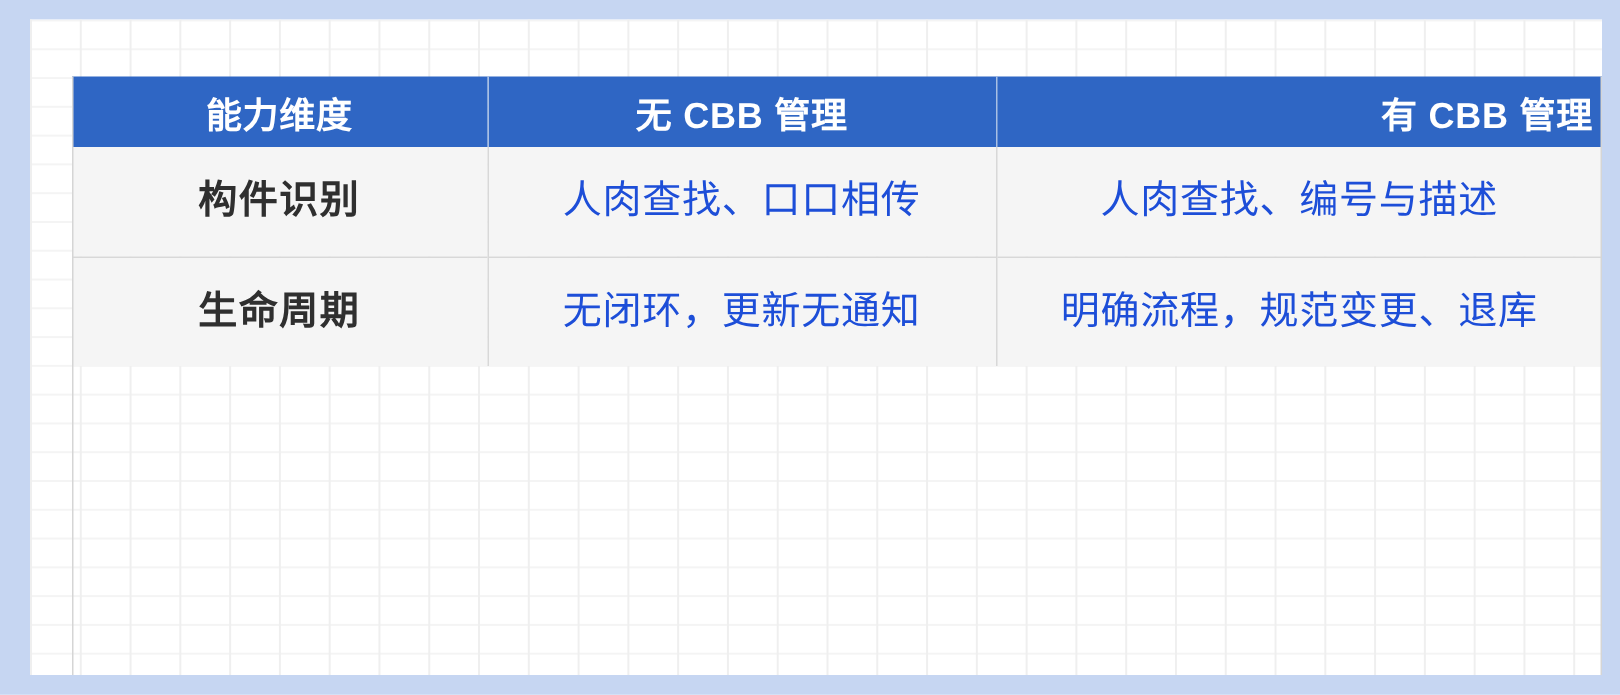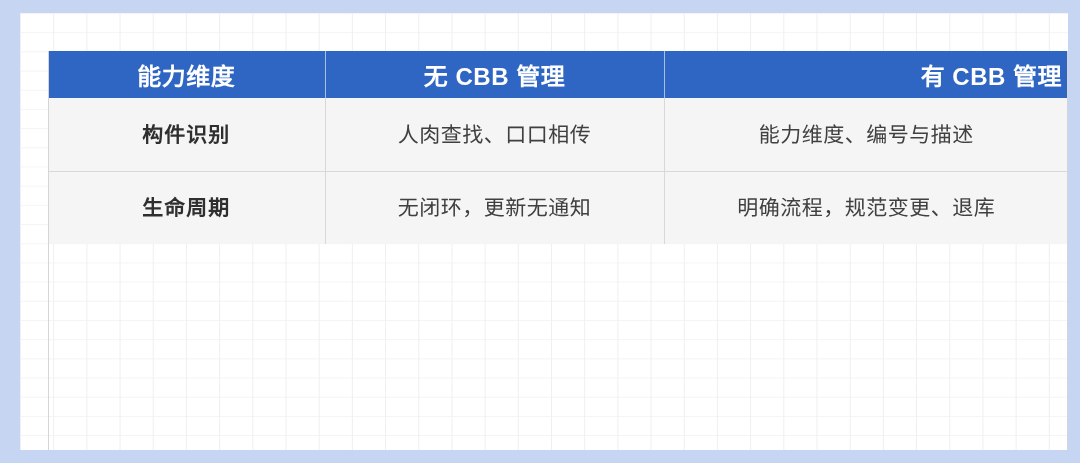--- a/index.html
+++ b/index.html
@@ -79,35 +79,35 @@
   table.cmp-table tbody td {
     background: #f5f5f5;
     height: 73px;
     text-align: center;
     vertical-align: middle;
     border-top: 1px solid #d8d8d8;
     border-right: 1px solid #d8d8d8;
     padding: 0 10px;
     box-sizing: border-box;
     color: #3a3a3a;
-    font-size: 21px;
+    font-size: 26px;
     line-height: 1.3;
     margin-left: 32px;
   }
   table.cmp-table tbody tr td:last-child { border-right: none; }
   table.cmp-table tbody tr:first-child td { border-top: none; }
 
   table.cmp-table tbody td.dim-cell {
     font-weight: bold;
     color: #2f2f2f;
     letter-spacing: 1px;
   }
   table.cmp-table tbody td.val-cell {
     font-weight: normal;
-    color: #404040;
+    color: #1d4ed8;
     letter-spacing: 0.5px;
   }
 
   
   .cmp-table-wrap::after {
     content: "";
     position: absolute;
     left: 0; top: 0;
     width: 1020px;
     height: 414px;
@@ -137,21 +137,21 @@
             <th>能力维度</th>
             <th>无 CBB 管理</th>
             <th>有 CBB 管理</th>
           </tr>
         </thead>
 
         <tbody>
           <tr>
             <td class="dim-cell">构件识别</td>
             <td class="val-cell">人肉查找、口口相传</td>
-            <td class="val-cell">能力维度、编号与描述</td>
+            <td class="val-cell">人肉查找、编号与描述</td>
           </tr>
           <tr>
             <td class="dim-cell">生命周期</td>
             <td class="val-cell">无闭环，更新无通知</td>
             <td class="val-cell">明确流程，规范变更、退库</td>
           </tr>
         </tbody>
       </table>
     </div>
 

